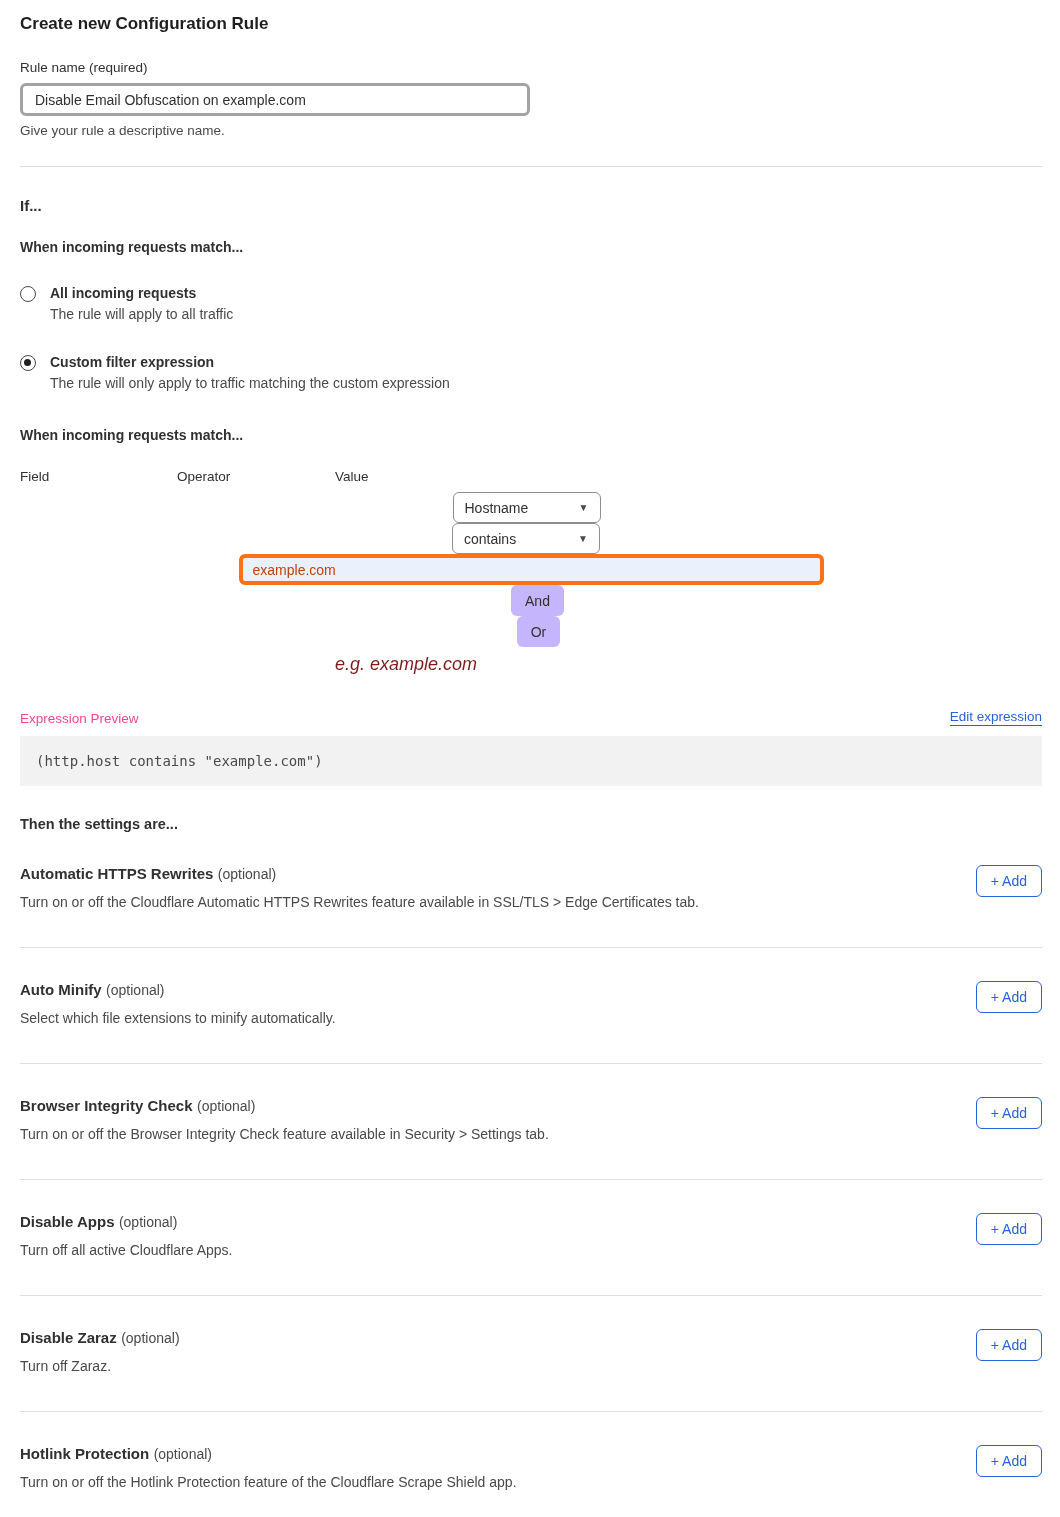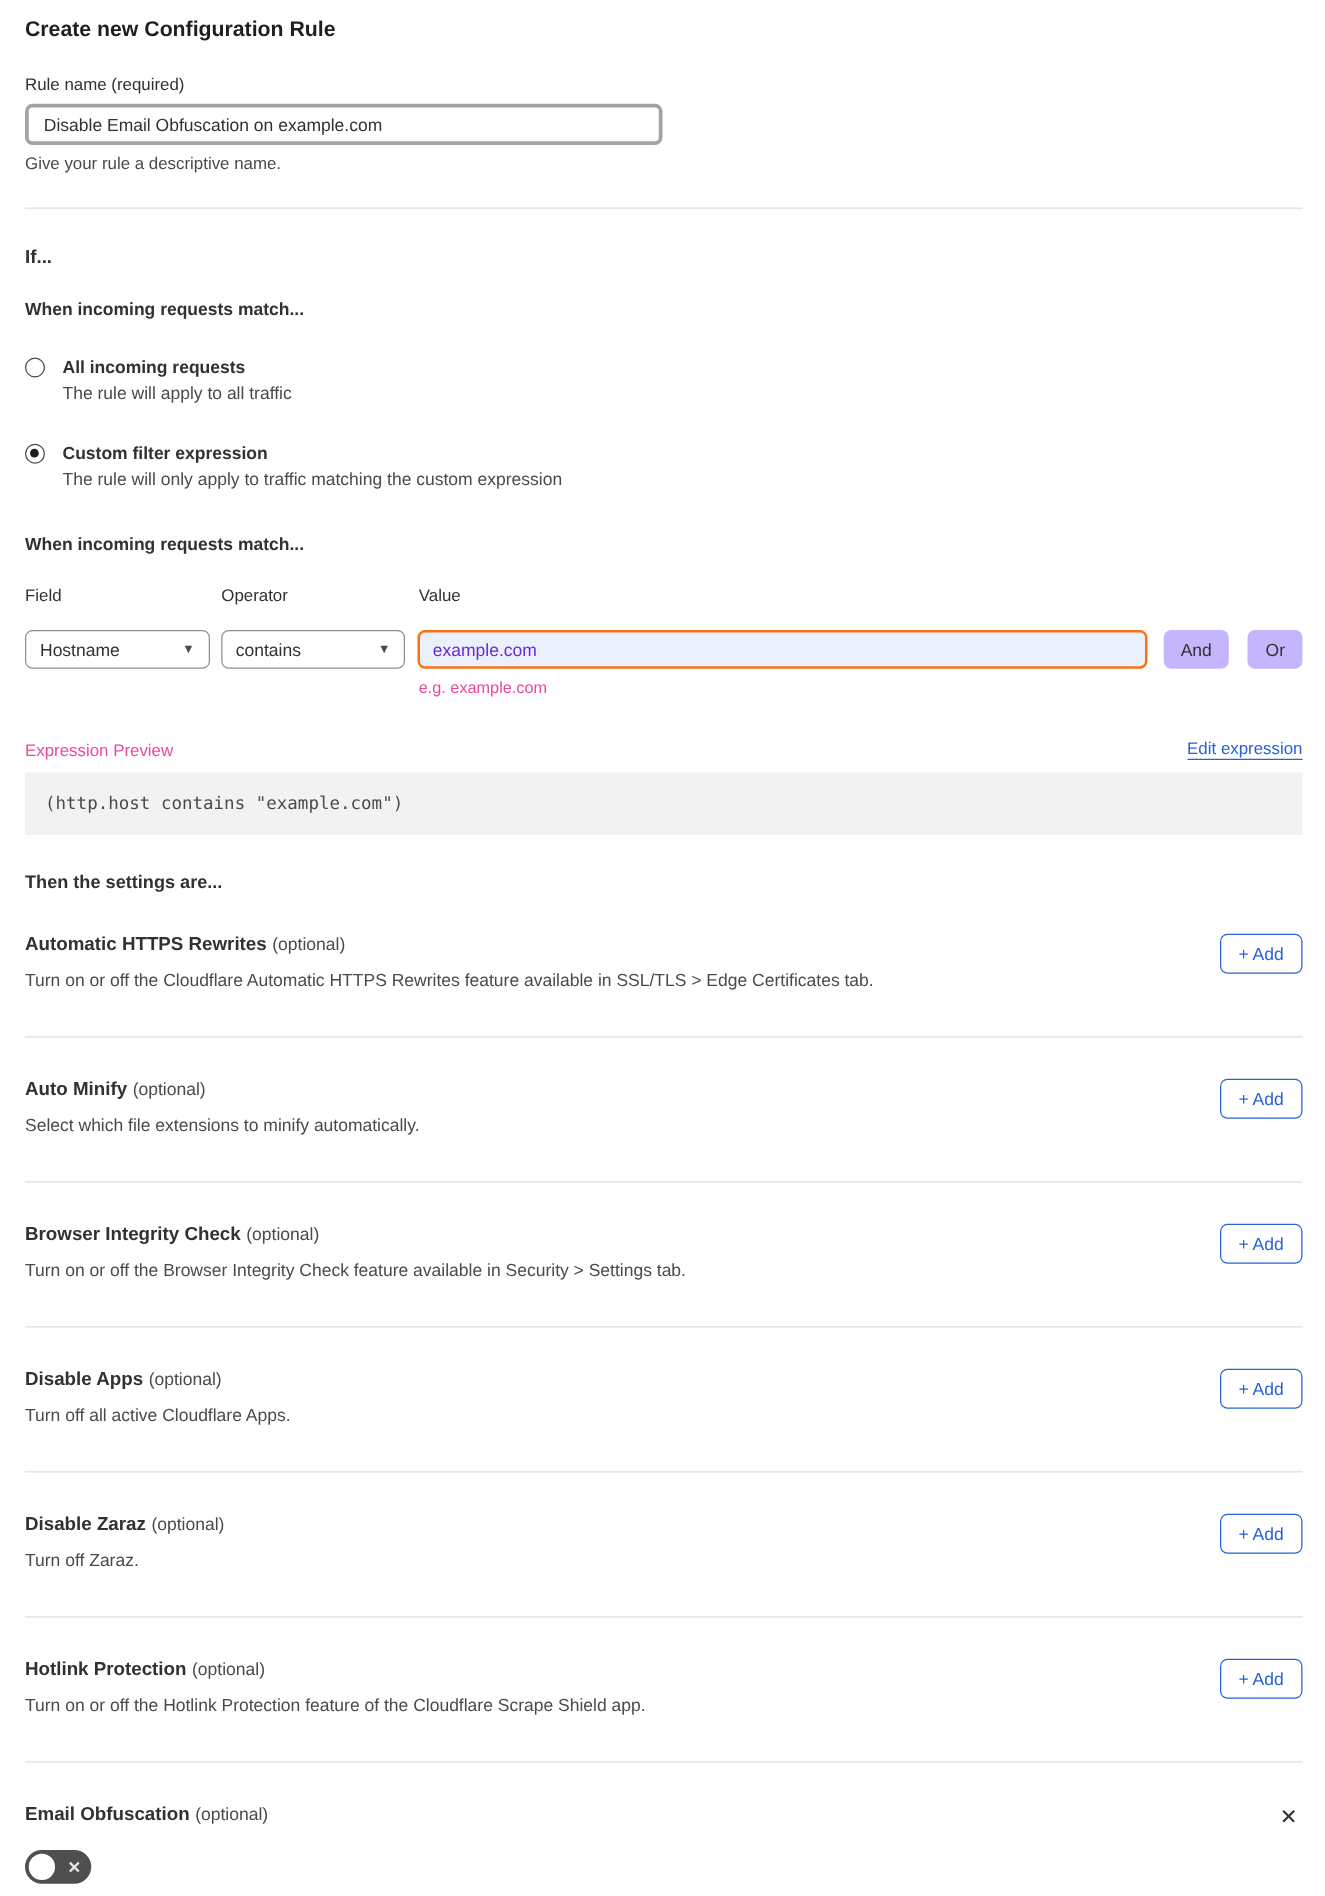--- a/index.html
+++ b/index.html
@@ -38,43 +38,43 @@
   }
   .radio.checked::after {
     content:""; position:absolute; left:3px; top:3px;
     width:7px; height:7px; border-radius:50%; background:#1f1f1f;
   }
   .radio-texts { margin-left:14px; }
   .radio-label { font-size:14px; font-weight:700; }
   .radio-desc { font-size:14px; color:#4a4a4a; margin-top:5px; }
 
   .filter-labels { display:flex; margin-top:26px; font-size:13.5px; color:#313131; }
-  .filter-row { display:flex; margin-top:20px; align-items:center; }
+  .filter-row { display:flex; margin-top:8px; align-items:center;flex-direction:column; }
   .col-field { width:148px; margin-right:9px; }
   .col-op { width:148px; margin-right:10px; }
   .col-value { width:585px; }
   .select-box {
     height:31px; border:1px solid #8f8f8f; border-radius:6px; background:#fff;
     display:flex; align-items:center; justify-content:space-between;
     padding:0 11px; font-size:14px; color:#313131; cursor:pointer;
   }
   .caret { font-size:10px; color:#4a4a4a; margin-left:8px; }
   .value-input {
-    width:585px; height:31px; border:2px solid #f97316; border-radius:6px;
-    background:#eaf1fd; padding:0 10px; font-size:14px; color:#6d28d9;
+    width:585px; height:31px; border:4px solid #f97316; border-radius:6px;
+    background:#eaf1fd; padding:0 10px; font-size:14px; color:#c2410c;
     font-family:"Liberation Sans", sans-serif; outline:none;
   }
   .logic-btn {
     height:31px; border:none; border-radius:6px; background:#c4b5fd;
     font-size:14px; color:#313131; padding:0 14px; cursor:pointer;
     font-family:"Liberation Sans", sans-serif;
   }
   .btn-and { margin-left:13px; }
   .btn-or { margin-left:15px; }
-  .value-help { font-size:13px; color:#ec4899; margin-top:7px; margin-left:315px; }
+  .value-help { font-size:18px; color:#7f1d1d; margin-top:7px; margin-left:315px;font-style:italic; }
 
   .expr-row { display:flex; justify-content:space-between; align-items:flex-end; margin-top:34px; }
   .expr-label { font-size:13.5px; color:#ec4899; }
   .expr-edit {
     font-size:13.5px; color:#2762d9; text-decoration:none;
     border-bottom:1px solid #2762d9; cursor:pointer; padding-bottom:1px;
   }
   .expr-code {
     margin-top:10px; background:#f2f2f2; padding:17px 16px;
     font-family:"DejaVu Sans Mono","Liberation Mono", monospace;

